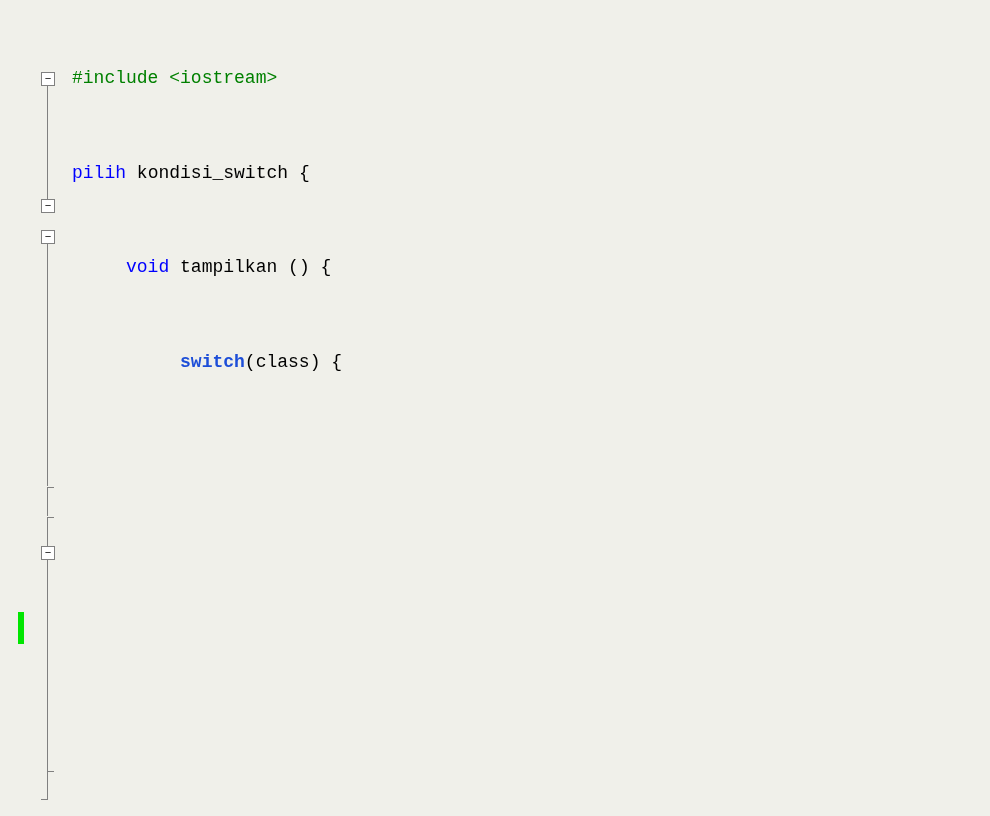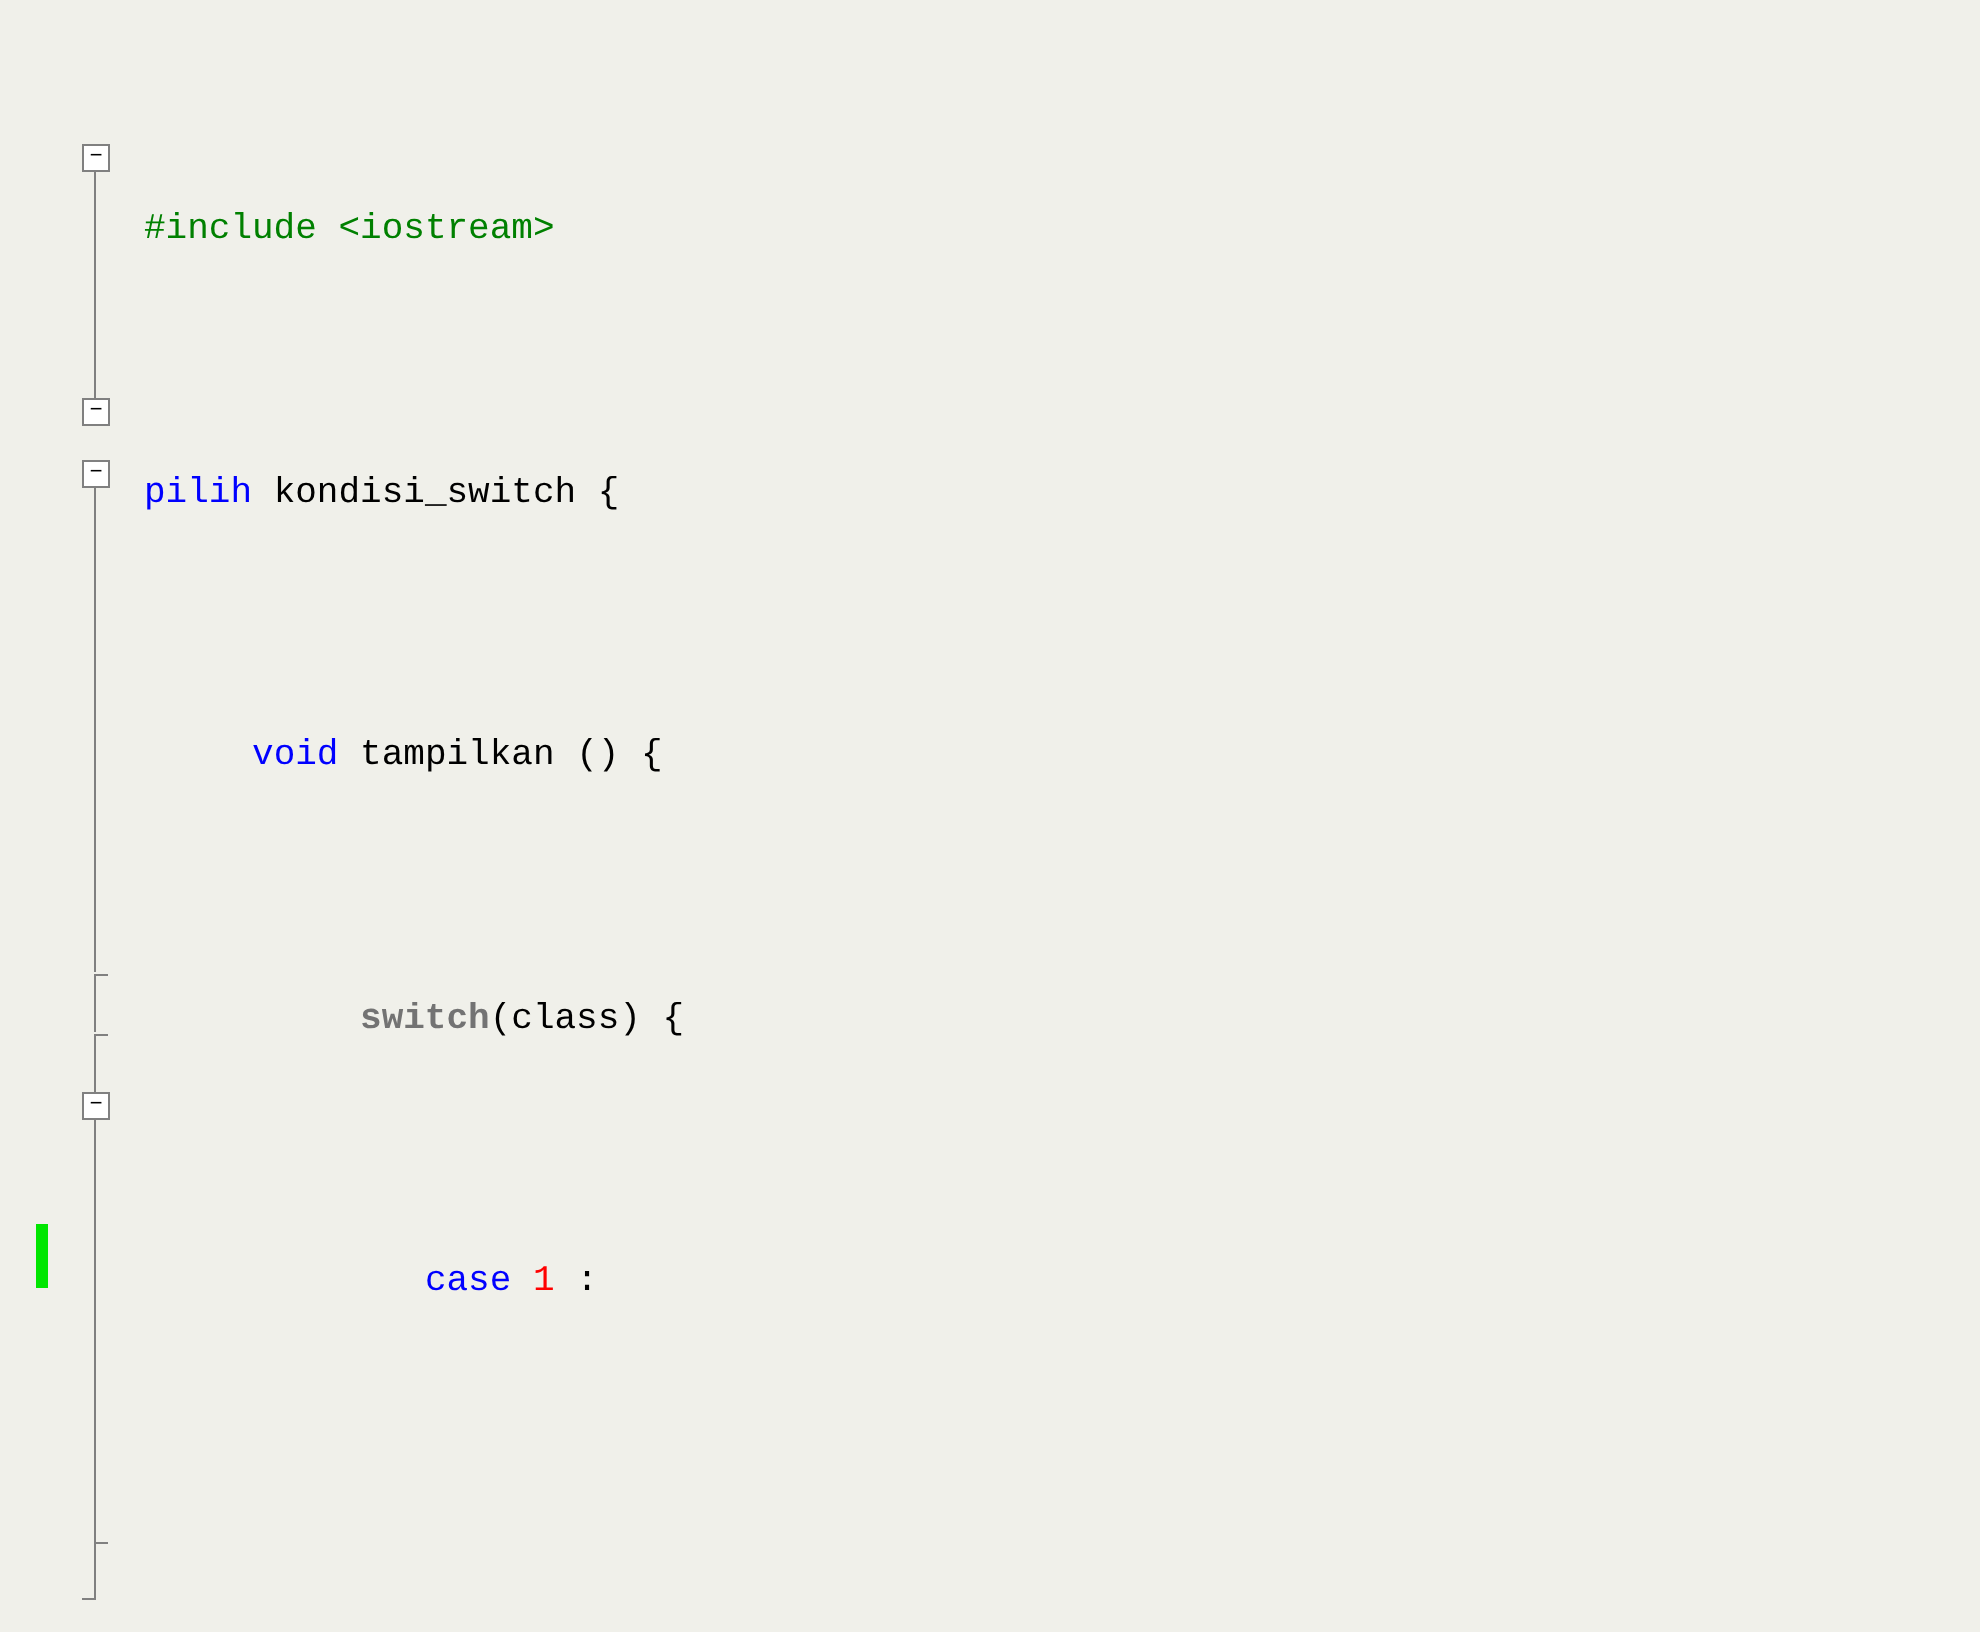--- a/index.html
+++ b/index.html
@@ -50,24 +50,24 @@
   .change-mark {
     position: absolute;
     background: #00e600;
     width: 6px;
     left: 18px;
   }
   .code {
     flex: 1;
     white-space: pre;
   }
-  .line { min-height: 1.75em; margin-top: 37px; }
+  .line { min-height: 1.75em; }
   .green { color: #008000; }
   .blue { color: #0000ff; }
-  .navy { color: #737373; font-weight: bold; }
+  .navy { color: #1d4ed8; font-weight: bold; }
   .black { color: #000; }
   .red { color: #ff0000; }
 </style>
 </head>
 <body>
 
 <div class="editor">
   <div class="gutter">
     <div class="fold" style="top:72px">−</div>
     <div class="vline" style="top:85px;height:116px"></div>
@@ -83,21 +83,20 @@
     <div class="hend" style="top:771px;width:7px"></div>
     <div class="vline" style="top:771px;height:28px"></div>
     <div class="hend" style="top:799px;width:7px;left:41px"></div>
     <div class="change-mark" style="top:612px;height:32px"></div>
   </div>
   <div class="code">
     <div class="line"><span class="green">#include</span> <span class="green">&lt;iostream&gt;</span></div>
     <div class="line"><span class="blue">pilih</span> <span class="black">kondisi_switch</span> <span class="black">{</span></div>
     <div class="line">     <span class="blue">void</span> <span class="black">tampilkan</span> <span class="black">()</span> <span class="black">{</span></div>
     <div class="line">          <span class="navy">switch</span><span class="black">(class)</span> <span class="black">{</span></div>
-    <div class="line">             <span class="blue">case</span> <span class="red">1</span> <span class="black">:</span></div>
     
     
     
     
     
     
     
     
     
     

